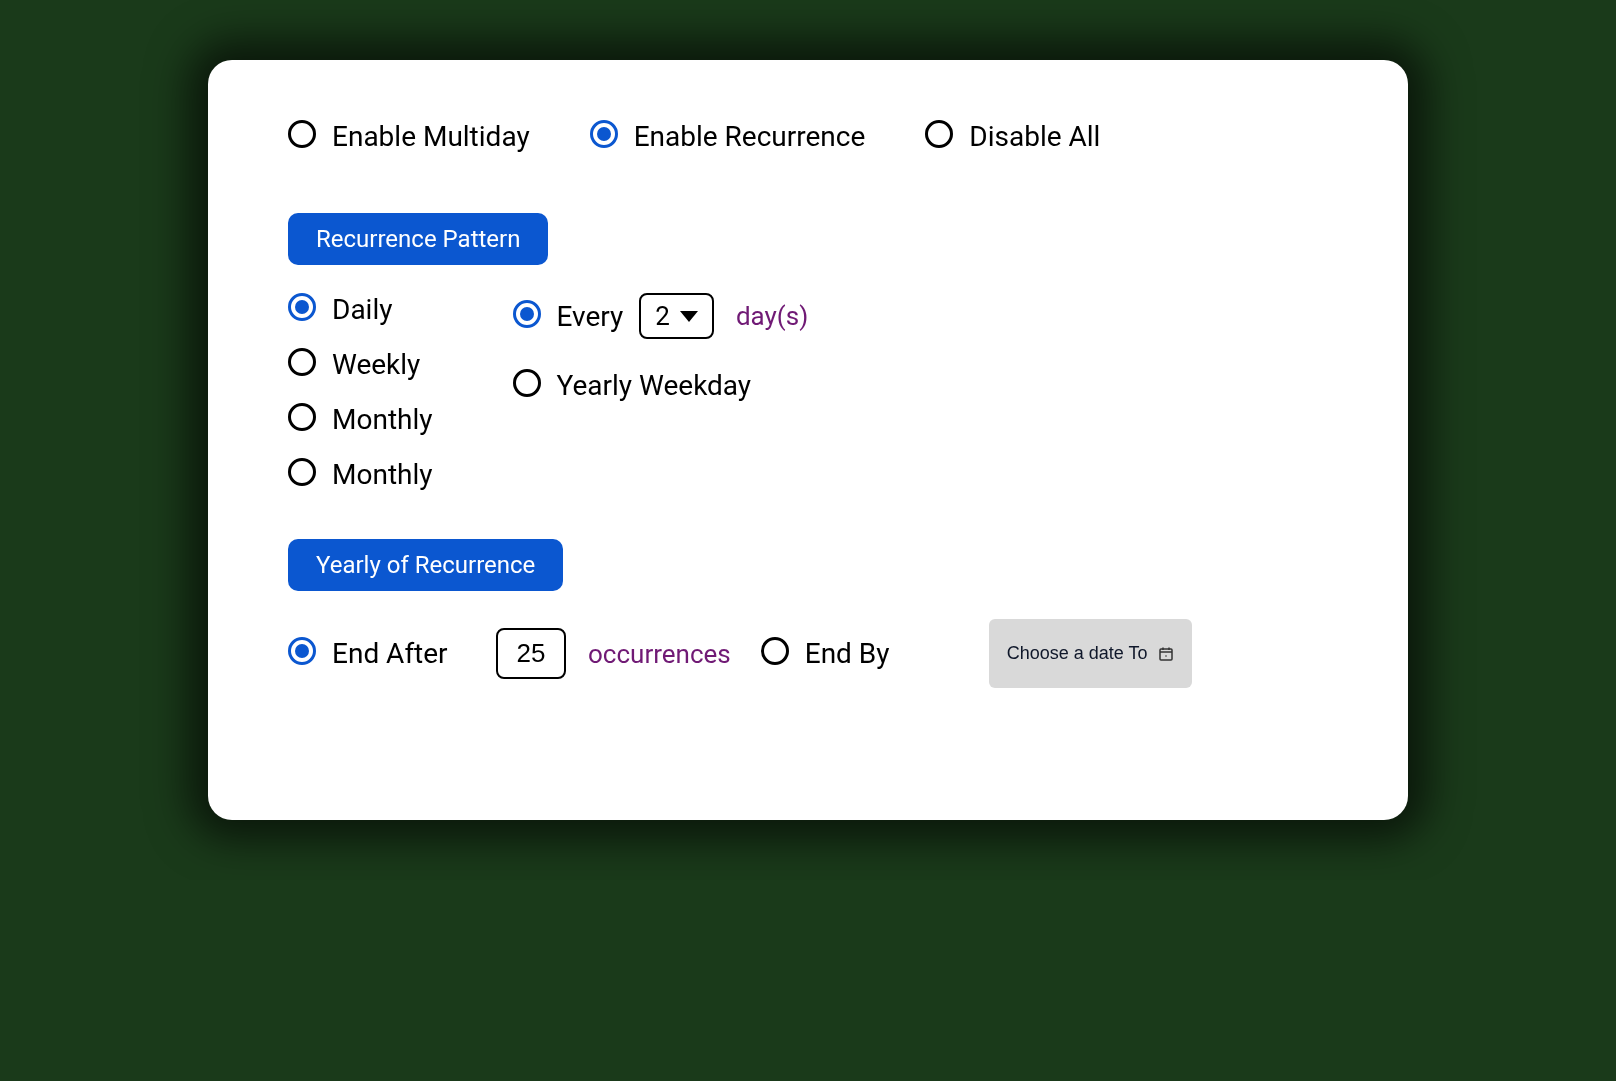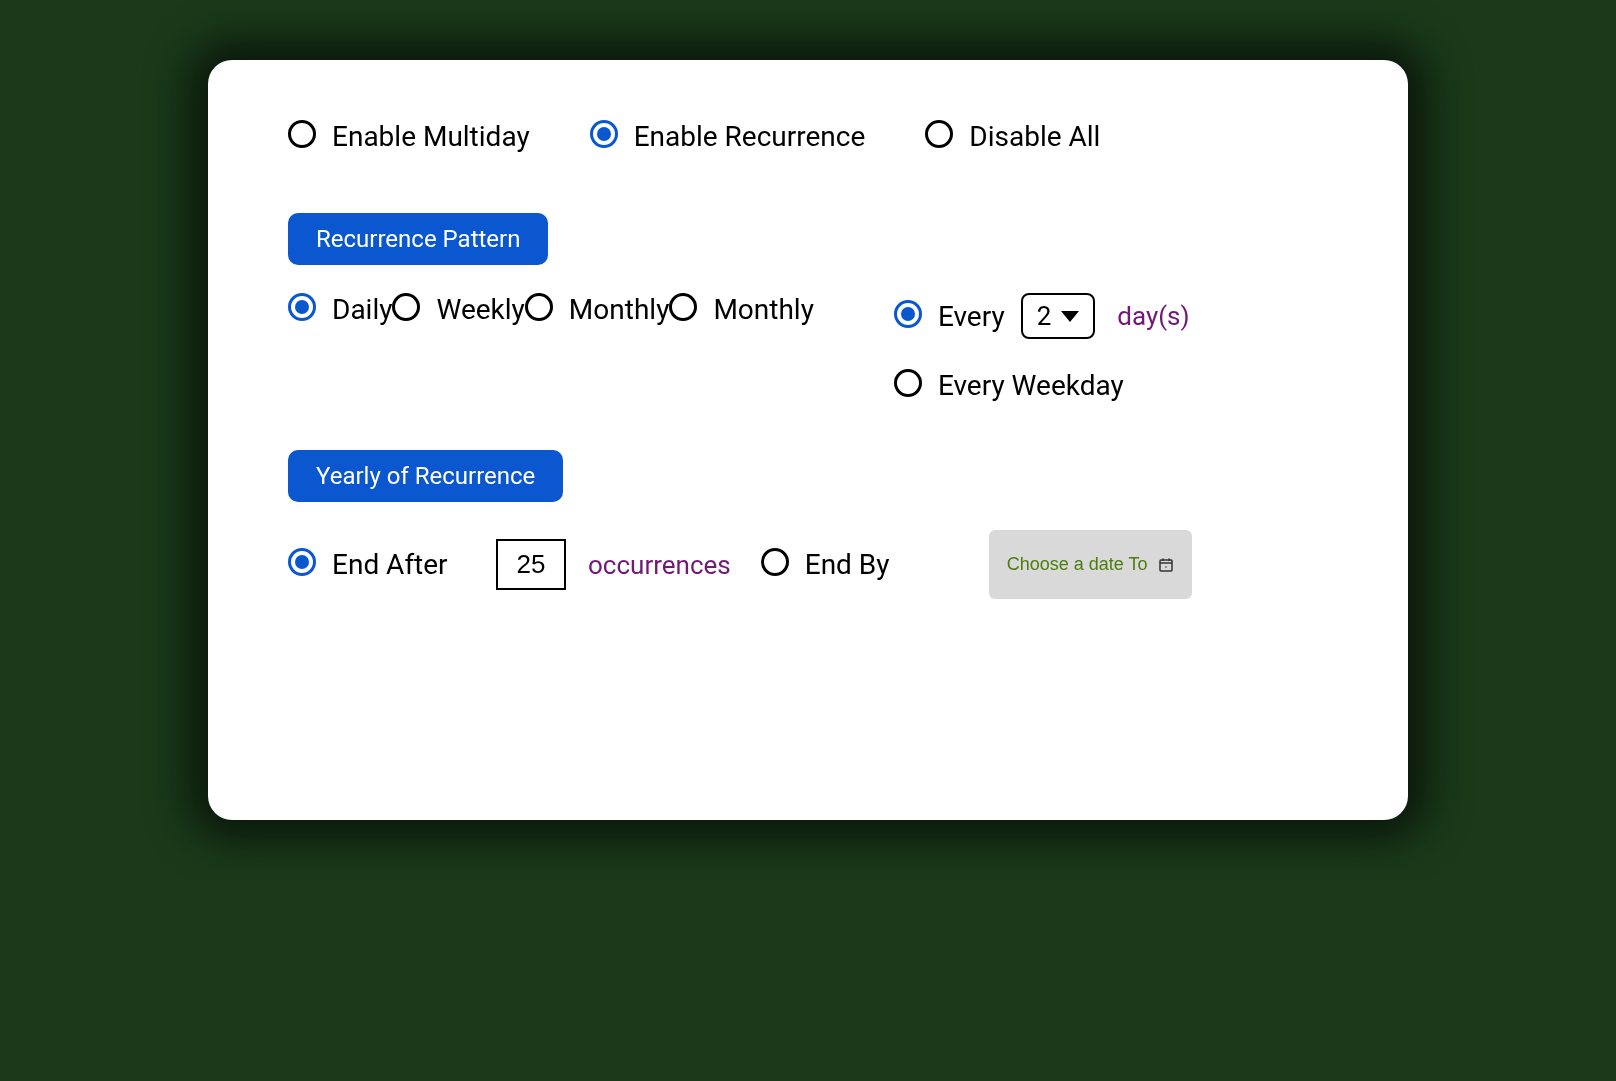--- a/index.html
+++ b/index.html
@@ -74,21 +74,22 @@
     }
     .pattern-section {
       margin-bottom: 48px;
     }
     .pattern-grid {
       display: flex;
       gap: 80px;
     }
     .pattern-left {
       display: flex;
-      flex-direction: row;
+      flex-direction: column;
+      gap: 22px;
     }
     .pattern-right {
       display: flex;
       flex-direction: column;
       gap: 30px;
     }
     .every-row {
       display: flex;
       align-items: center;
       gap: 16px;
@@ -127,36 +128,36 @@
       flex-direction: row;
       gap: 30px;
     }
     .range-row {
       display: flex;
       align-items: center;
       gap: 16px;
     }
     .number-input {
       border: 2px solid #000;
-      border-radius: 0;
+      border-radius: 8px;
       padding: 8px 14px;
       font-size: 26px;
       color: #000;
       width: 70px;
       text-align: center;
       background: #fff;
       margin-left: 8px;
     }
     .date-picker-btn {
       background: #d9d9d9;
       border: none;
       border-radius: 6px;
       padding: 24px 18px;
       font-size: 18px;
-      color: #4d7c0f;
+      color: #0f172a;
       display: flex;
       align-items: center;
       gap: 10px;
       cursor: pointer;
       margin-left: 28px;
     }
     .calendar-icon {
       width: 16px;
       height: 16px;
     }
@@ -221,21 +222,21 @@
             <span class="radio-label">Every</span>
           </div>
           <div class="dropdown-box">
             <span class="dropdown-value">2</span>
             <span class="dropdown-caret"></span>
           </div>
           <span class="suffix-text">day(s)</span>
         </div>
         <div class="radio-item">
           <span class="radio-circle"></span>
-          <span class="radio-label">Every Weekday</span>
+          <span class="radio-label">Yearly Weekday</span>
         </div>
       </div>
     </div>
   </div>
 
   <div class="range-section">
     <div class="section-header">Yearly of Recurrence</div>
 
     <div class="range-rows">
       <div class="range-row">

